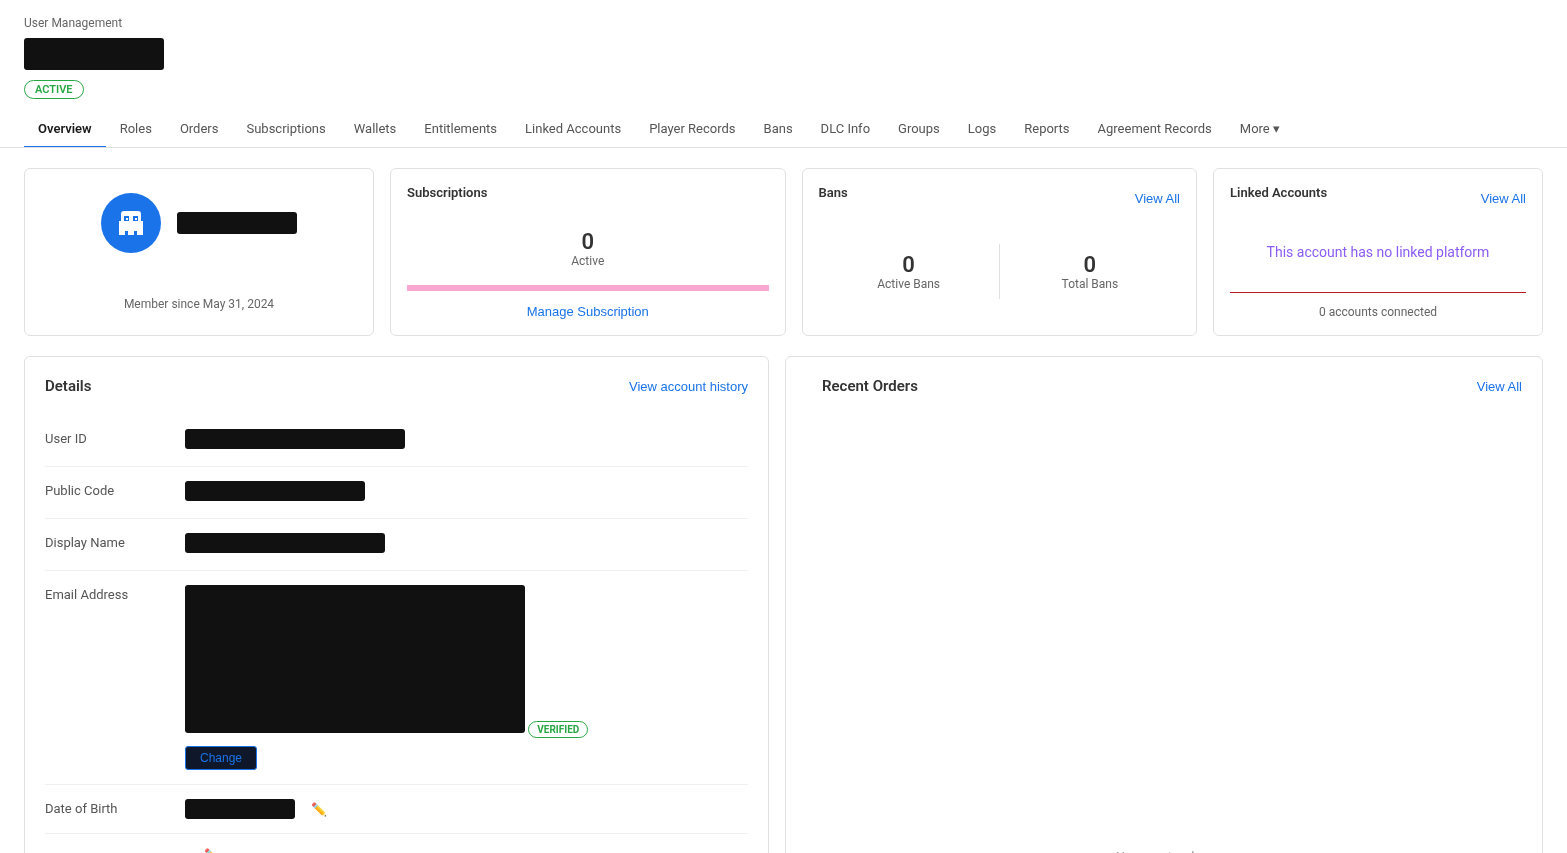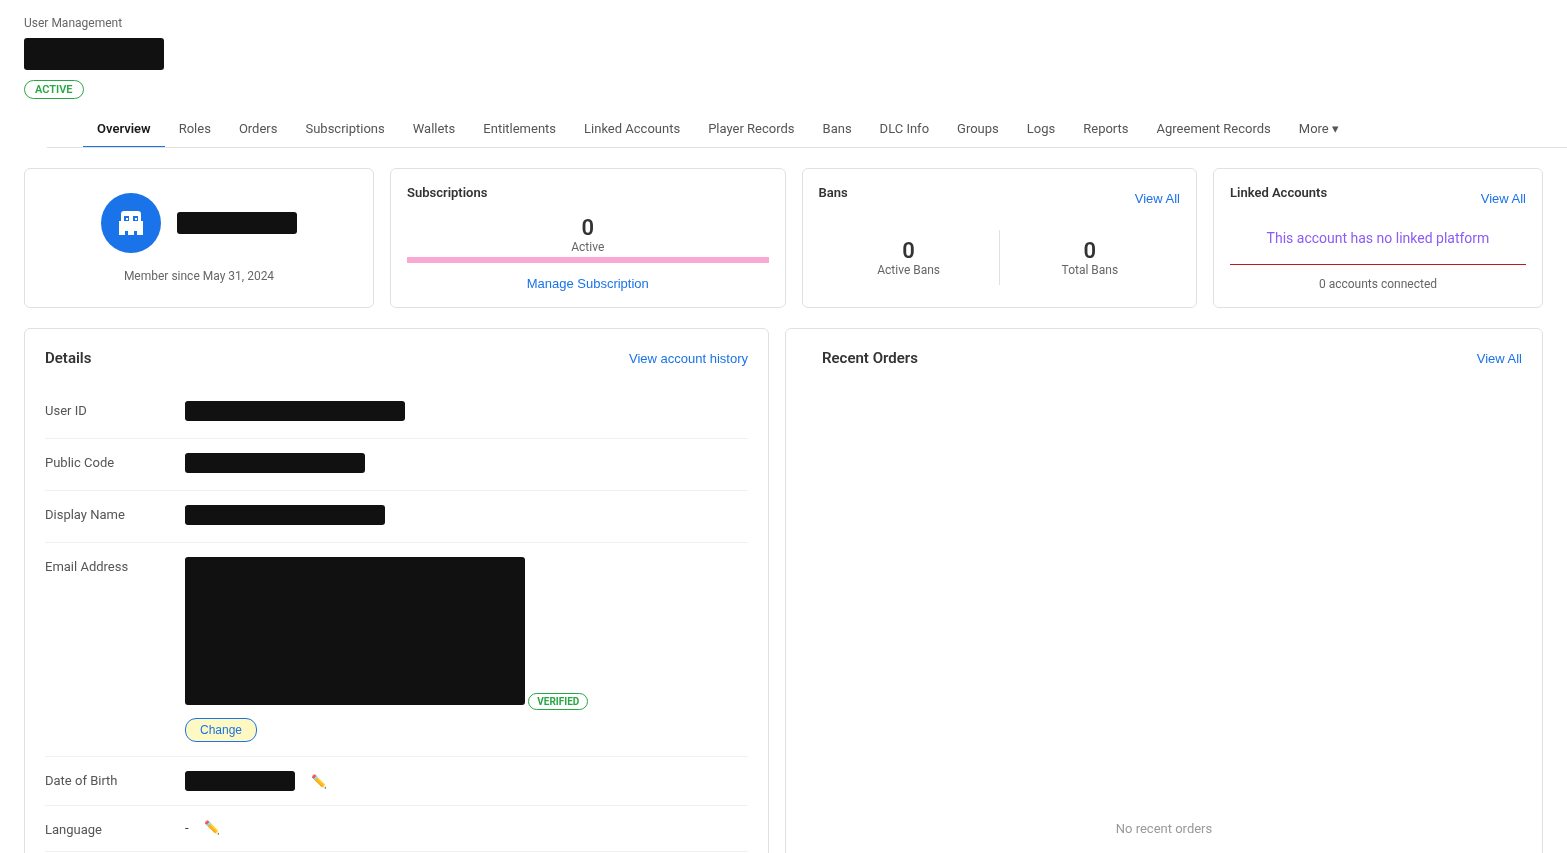--- a/index.html
+++ b/index.html
@@ -28,23 +28,22 @@
       font-weight: 600;
       border: 1.5px solid #28a745;
       color: #28a745;
       margin-bottom: 12px;
     }
 
     .nav-tabs {
       display: flex;
       align-items: center;
       border-bottom: 1px solid #e0e0e0;
-      padding: 0 36px;
+      padding: 0 24px;
       overflow-x: auto;
-      margin-left: 47px;
     }
     .nav-tab {
       padding: 10px 14px;
       font-size: 13px;
       color: #555;
       cursor: pointer;
       white-space: nowrap;
       text-decoration: none;
       border-bottom: 2px solid transparent;
       margin-bottom: -1px;
@@ -72,20 +71,21 @@
       background: #fff;
     }
 
     .card-profile {
       flex: 0 0 350px;
       display: flex;
       flex-direction: column;
       align-items: center;
       justify-content: center;
       padding: 24px 16px;
+      gap: 28px;
     }
     .profile-inner {
       display: flex;
       align-items: center;
       gap: 16px;
       margin-bottom: 16px;
     }
     .avatar {
       width: 60px;
       height: 60px;
@@ -266,23 +266,23 @@
       border: 1.5px solid #28a745;
       margin-bottom: 8px;
       margin-top: 6px;
     }
     .change-btn {
       display: inline-block;
       padding: 4px 14px;
       border: 1px solid #1a73e8;
       color: #1a73e8;
       font-size: 12px;
-      border-radius: 11px;
+      border-radius: 3px;
       cursor: pointer;
-      background: #fef9c3;
+      background: #0f172a;
     }
     .edit-icon {
       color: #aaa;
       font-size: 13px;
       margin-left: 8px;
       cursor: pointer;
     }
 
     .orders-card {
       flex: 1;

